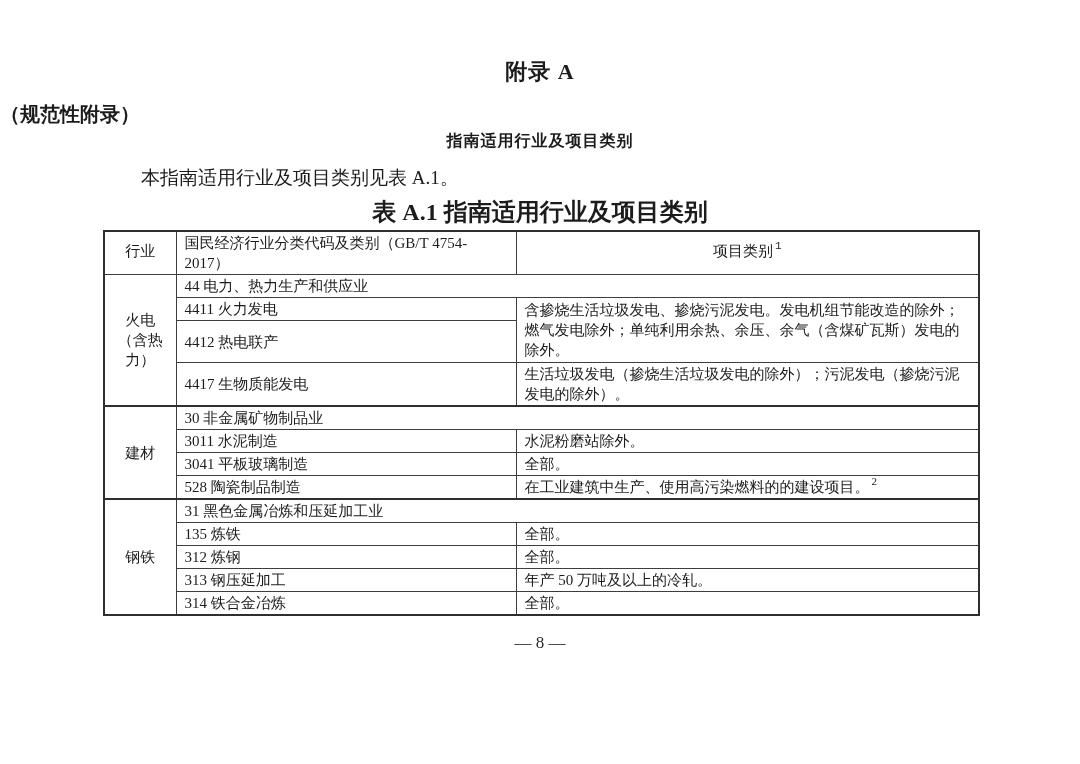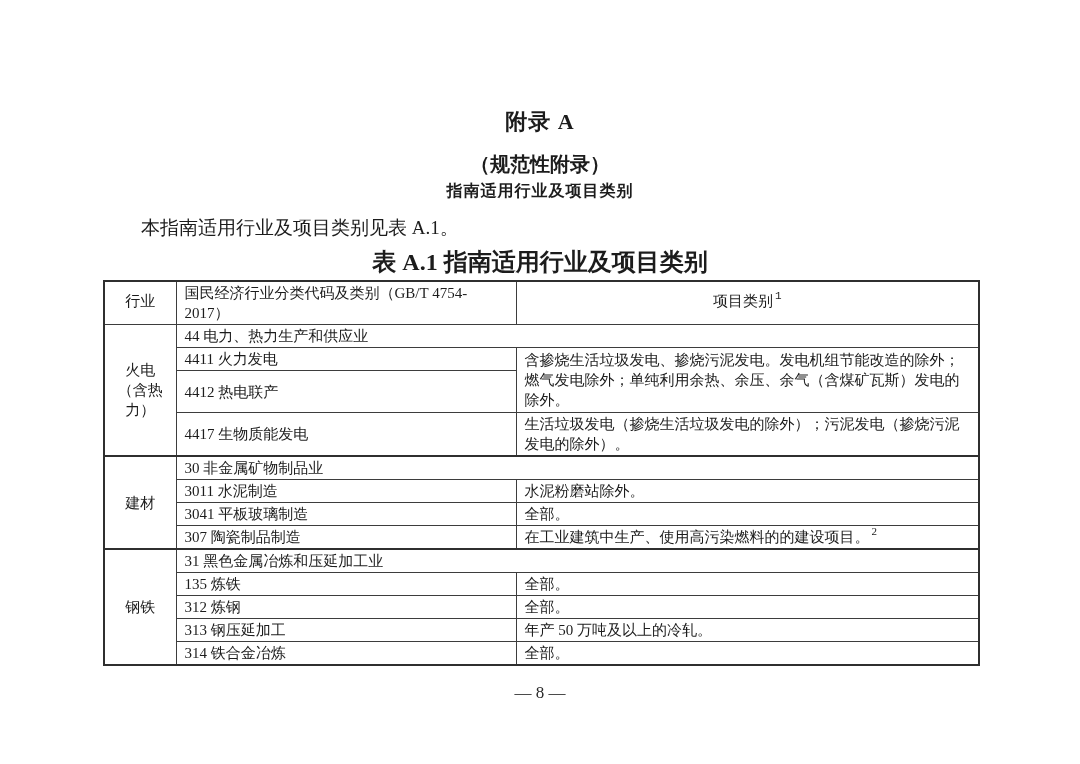--- a/index.html
+++ b/index.html
@@ -6,30 +6,29 @@
   .page {
     position: relative;
     width: 1080px;
     height: 764px;
     background: #ffffff;
     font-family: "Liberation Serif", serif;
     color: #1c1c1c;
     overflow: hidden;
   }
   .t1 {
-    padding-top: 110px;
+    padding-top: 60px;
     text-align: center;
     font-size: 22px;
     font-weight: bold;
     line-height: 24px;
     letter-spacing: 1px;
   }
   .t2 {
     margin-top: 19px;
-    text-align: center;
     font-size: 20px;
     font-weight: bold;
     line-height: 23px;
   }
   .t3 {
     margin-top: 3px;
     text-align: center;
     font-size: 16px;
     font-weight: bold;
     line-height: 24px;
@@ -138,21 +137,21 @@
       </tr>
       <tr class="row">
         <td>3011 水泥制造</td>
         <td>水泥粉磨站除外。</td>
       </tr>
       <tr class="row">
         <td>3041 平板玻璃制造</td>
         <td>全部。</td>
       </tr>
       <tr class="row">
-        <td>307 陶瓷制品制造</td>
+        <td>528 陶瓷制品制造</td>
         <td><span>在工业建筑中生产、使用高污染燃料的的建设项目。</span><sup>2</sup></td>
       </tr>
 
       <tr class="row sec">
         <td class="ind" rowspan="5">钢铁</td>
         <td colspan="2">31 黑色金属冶炼和压延加工业</td>
       </tr>
       <tr class="row">
         <td>135 炼铁</td>
         <td>全部。</td>

